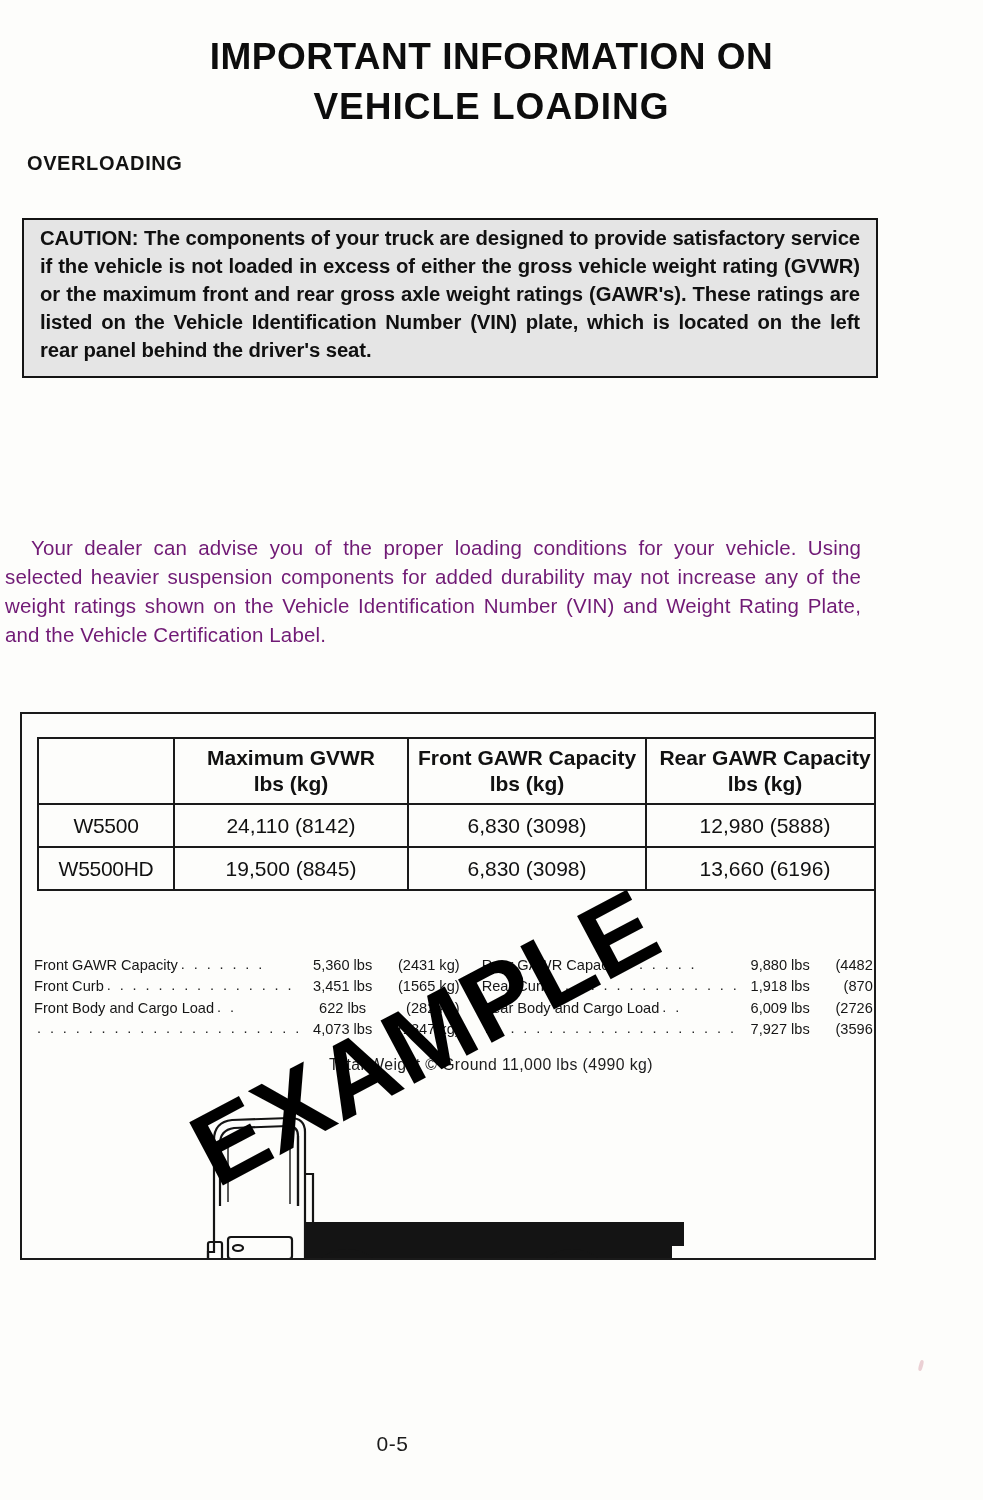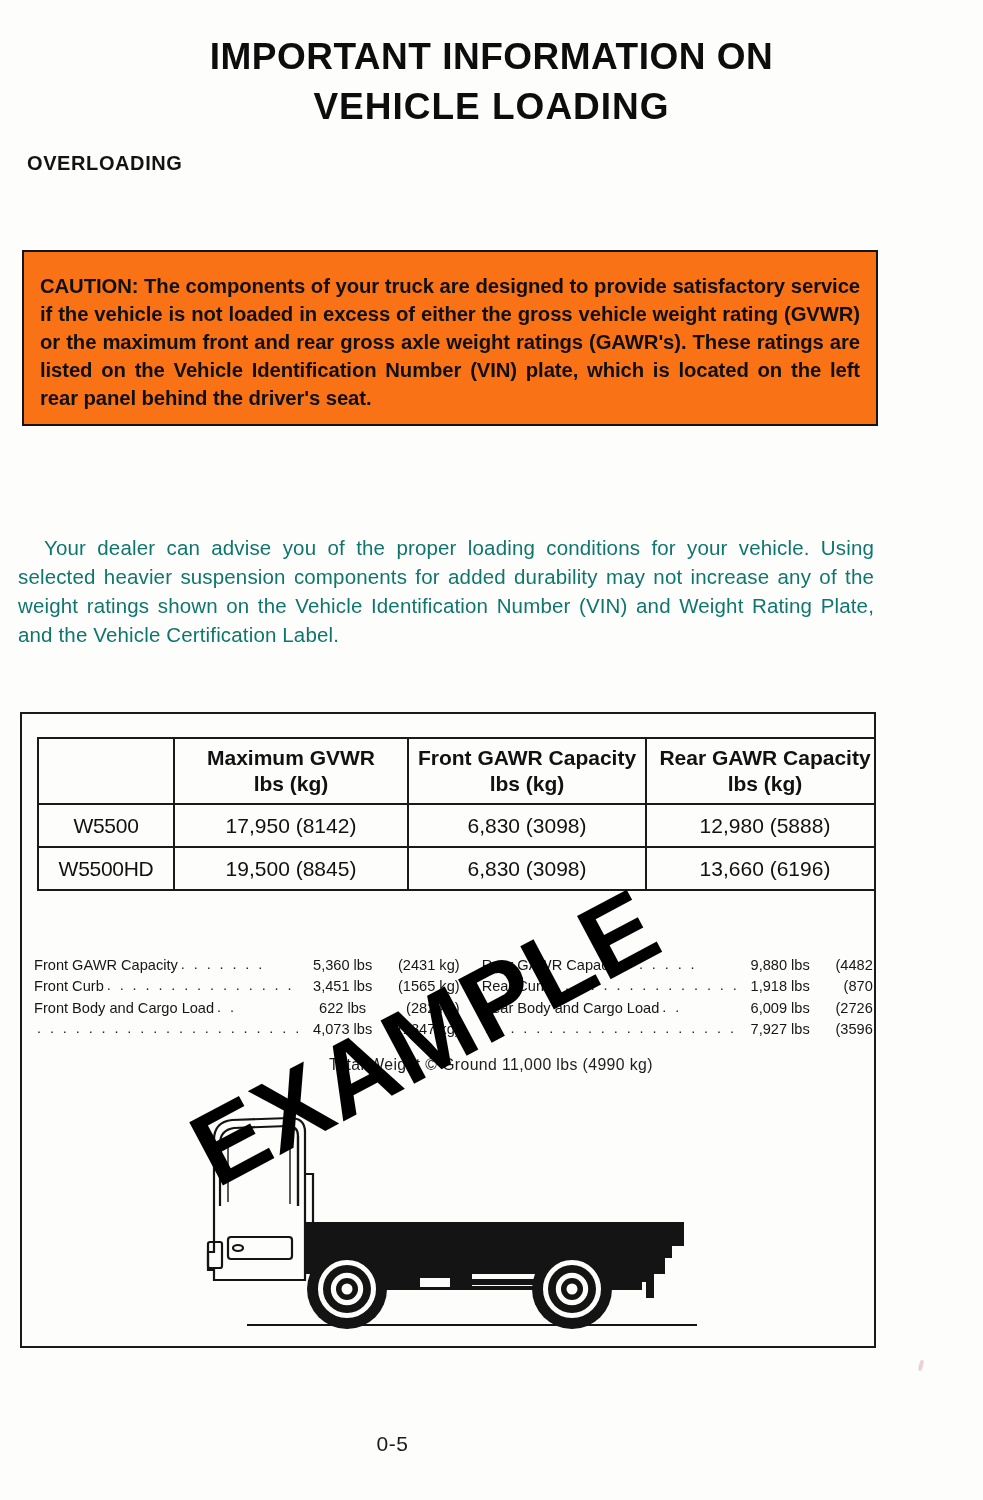--- a/index.html
+++ b/index.html
@@ -49,60 +49,59 @@
   }
 
   
   .caution-box {
     position: absolute;
     left: 22px;
     top: 218px;
     width: 856px;
     box-sizing: border-box;
     border: 2.5px solid #141414;
-    background: #f97316;
-    padding: 20px 16px 11px 16px;
-    margin-top: 32px;
+    background: #e5e5e5;
+    padding: 4px 16px 11px 16px;
   }
   .caution-text {
     font-size: 20.3px;
     font-weight: bold;
     line-height: 1.385;
     color: #101010;
     margin: 0;
     text-align: justify;
     text-align-last: left;
     letter-spacing: -0.1px;
   }
   .caution-text + .caution-text {
     text-indent: 26px;
   }
 
   
   .body-paragraph {
     position: absolute;
-    left: 18px;
+    left: 5px;
     top: 533px;
     width: 856px;
     font-size: 20.5px;
     line-height: 1.42;
-    color: #0f766e;
+    color: #701a75;
     text-align: justify;
     text-align-last: left;
     text-indent: 26px;
     letter-spacing: 0.15px;
   }
 
   
   .example-frame {
     position: absolute;
     left: 20px;
     top: 712px;
     width: 856px;
-    height: 636px;
+    height: 548px;
     box-sizing: border-box;
     border: 2px solid #1a1a1a;
     background: #fdfdfb;
     overflow: hidden;
   }
 
   
   .ratings-table {
     position: absolute;
     left: 15px;
@@ -294,21 +293,21 @@
           </th>
           <th class="col-rear">
             <div>Rear GAWR Capacity</div>
             <div>lbs (kg)</div>
           </th>
         </tr>
       </thead>
       <tbody>
         <tr>
           <td class="model-cell">W5500</td>
-          <td>17,950 (8142)</td>
+          <td>24,110 (8142)</td>
           <td>6,830 (3098)</td>
           <td>12,980 (5888)</td>
         </tr>
         <tr>
           <td class="model-cell">W5500HD</td>
           <td>19,500 (8845)</td>
           <td>6,830 (3098)</td>
           <td>13,660 (6196)</td>
         </tr>
       </tbody>

